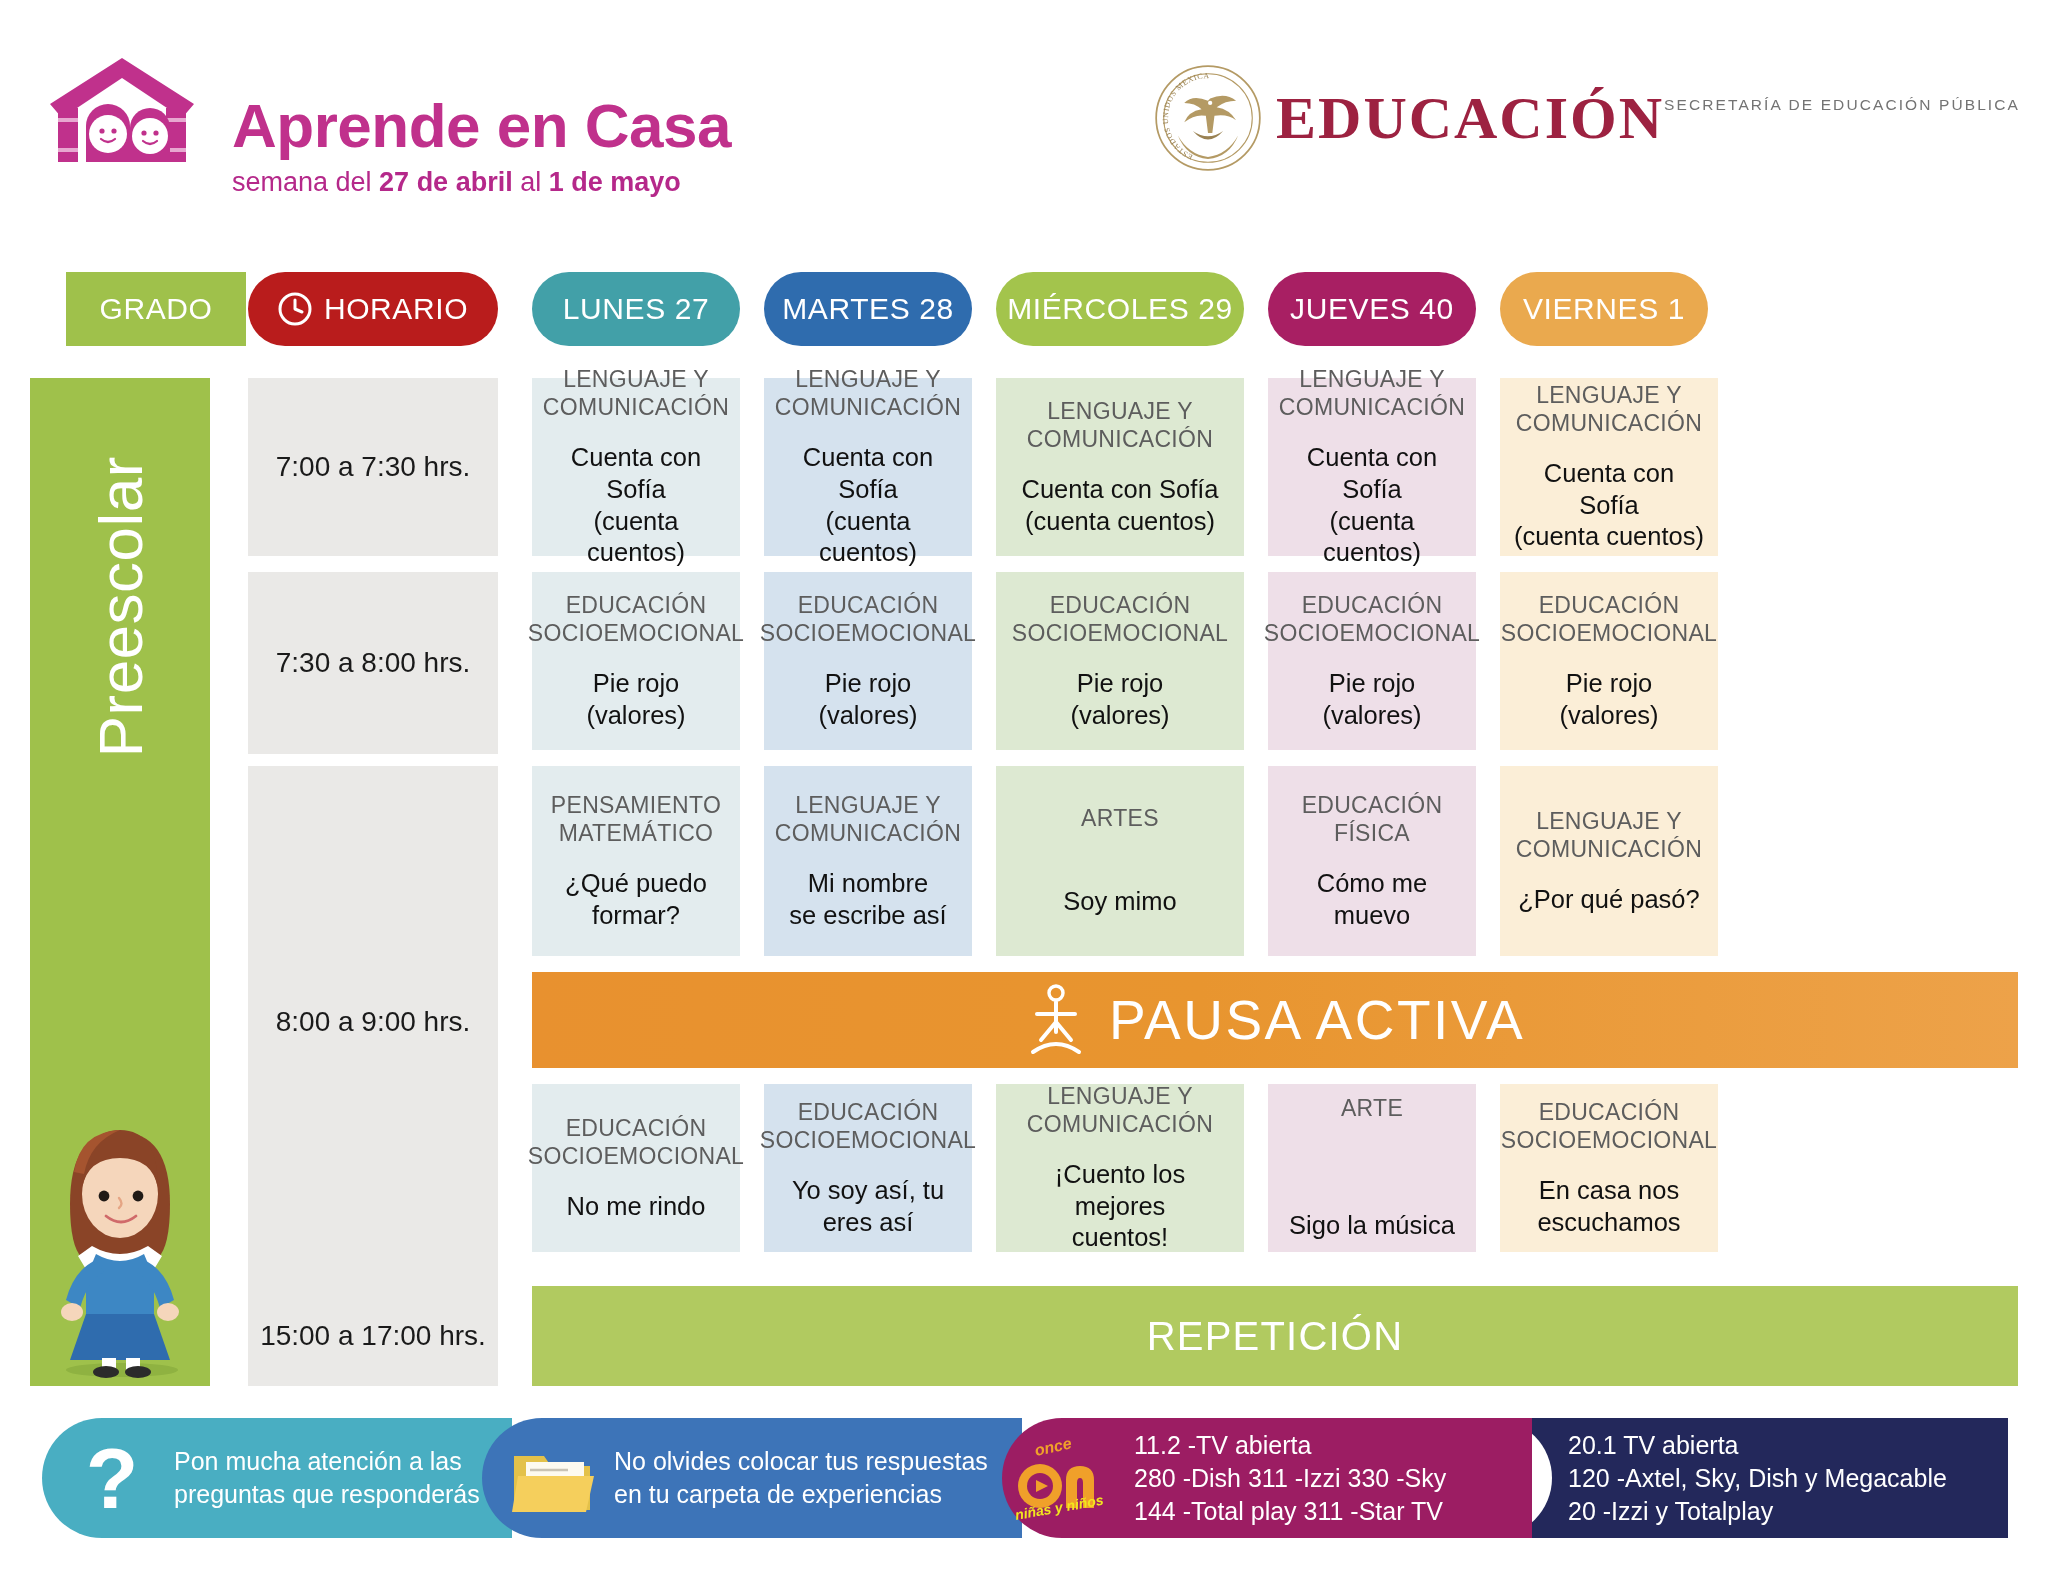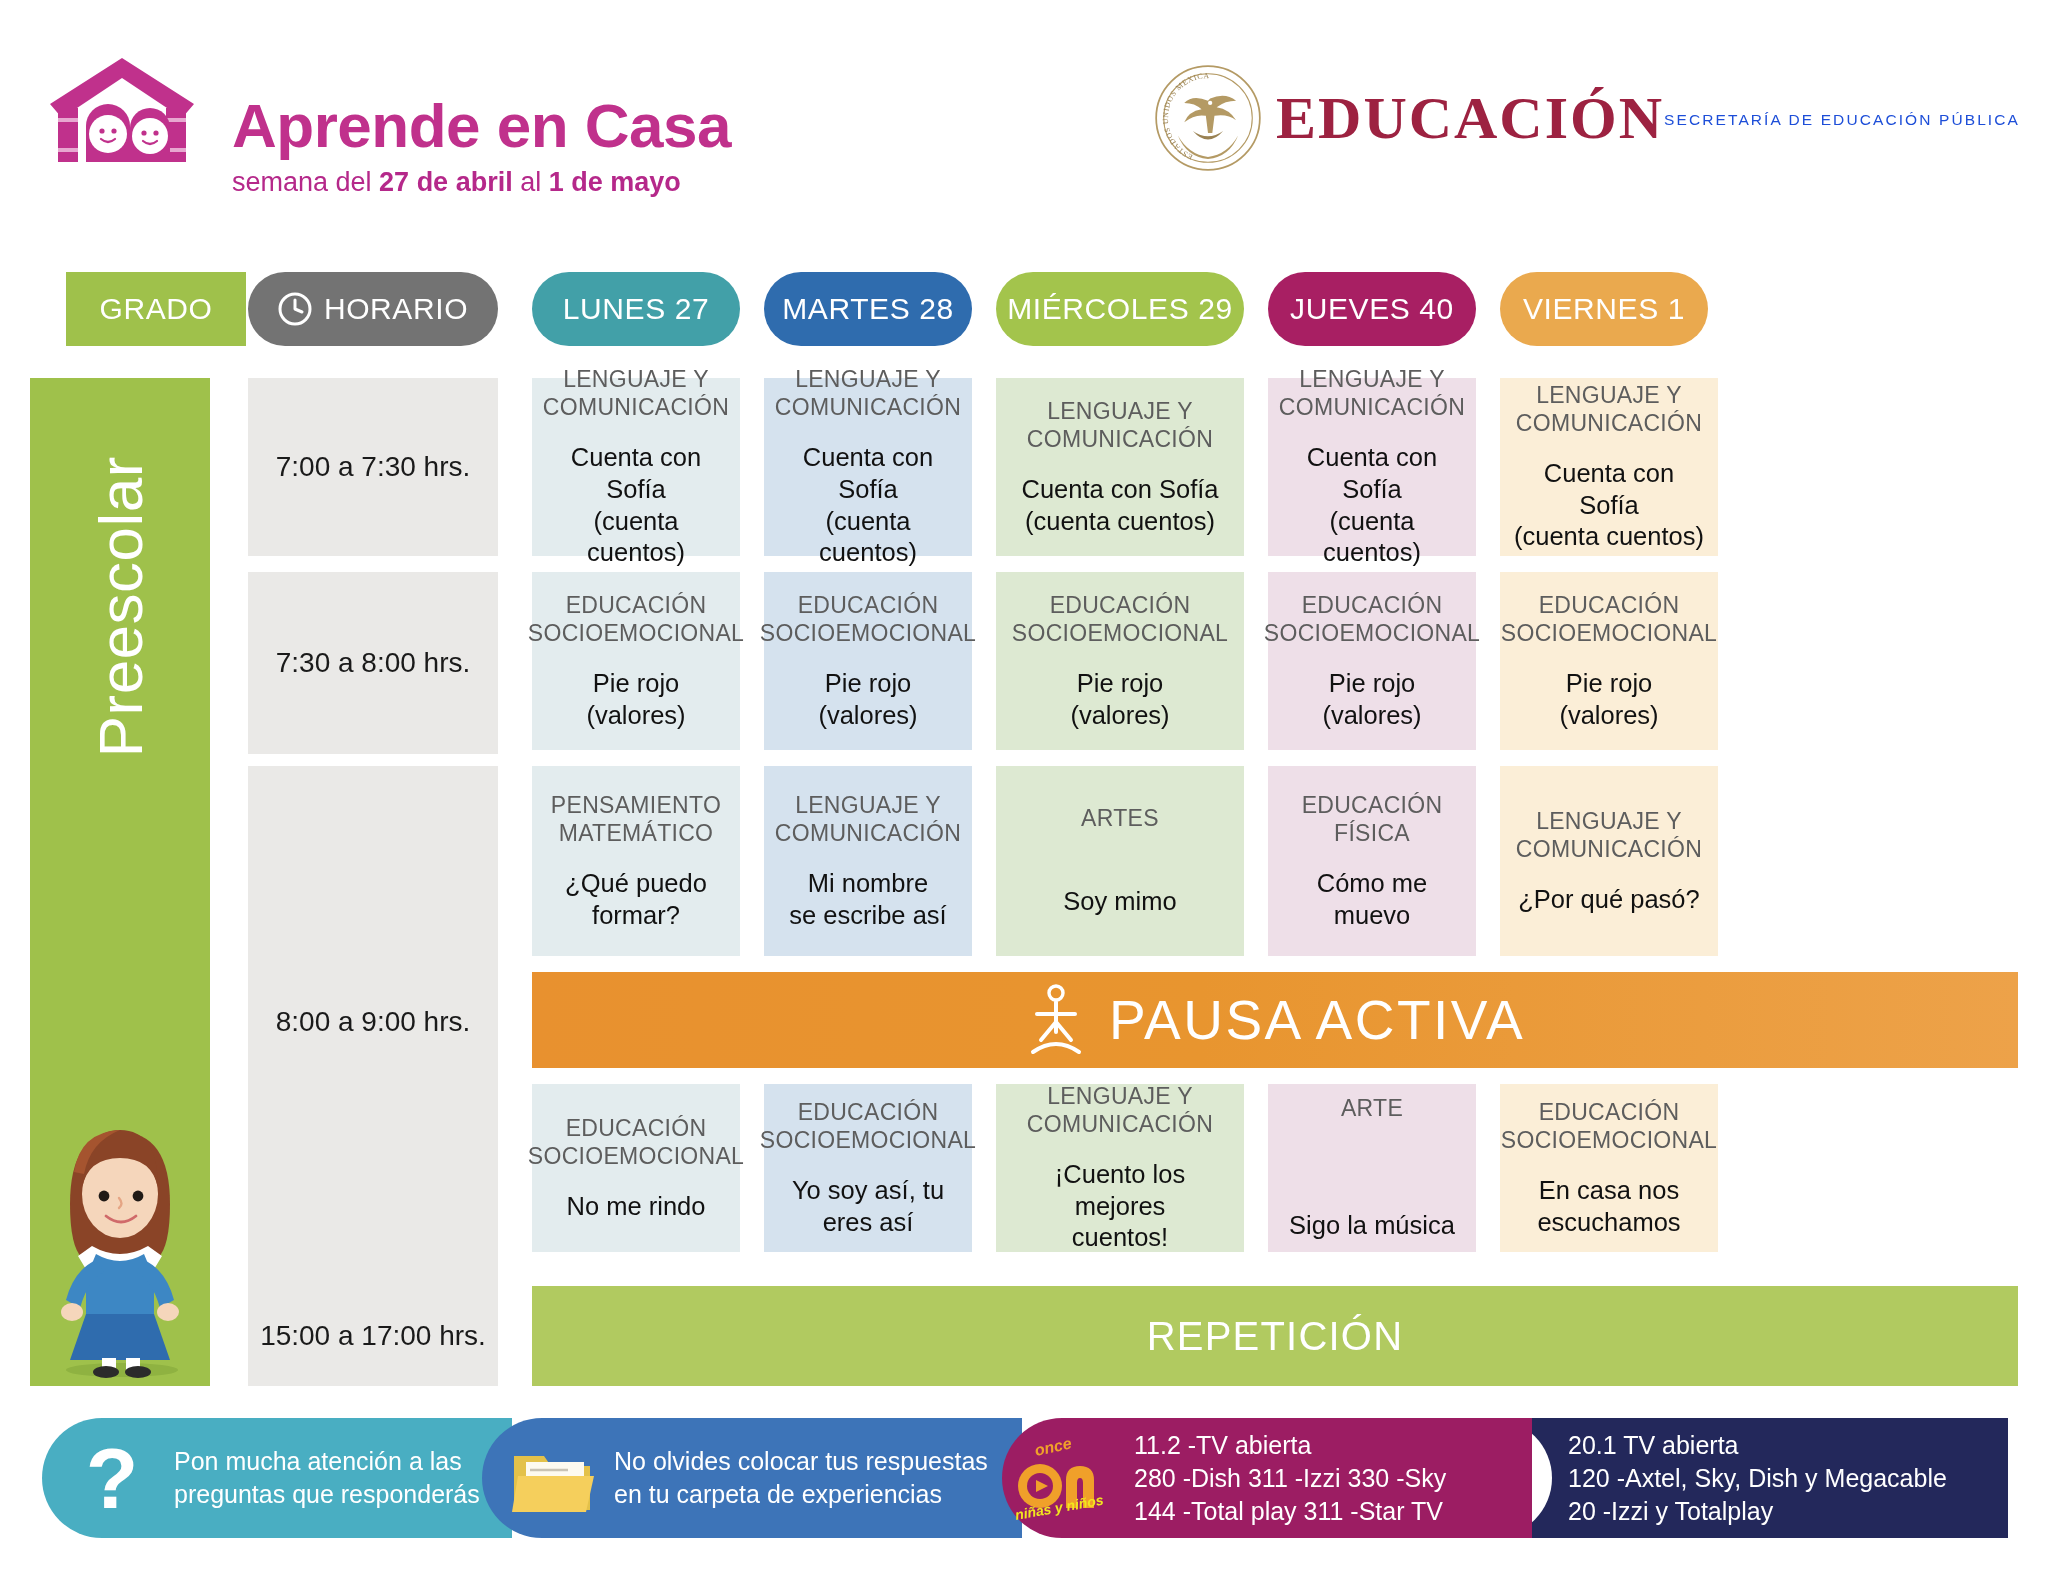--- a/index.html
+++ b/index.html
@@ -26,22 +26,22 @@
 
   .sep-logo { position: absolute; right: 28px; top: 58px; height: 120px; display: flex; align-items: center; }
   .sep-eagle { width: 108px; height: 108px; margin-right: 14px; }
   .sep-words { display: flex; }
   .sep-educacion {
     font-family: "Liberation Serif", serif;
     font-size: 60px; font-weight: bold; color: #9d2241;
     letter-spacing: 2px; line-height: 1;
   }
   .sep-secretaria {
-    font-size: 15.5px; color: #1d4ed8; letter-spacing: 2.1px;
-    margin-top: 24px; line-height: 1;
+    font-size: 15.5px; color: #737373; letter-spacing: 2.1px;
+    margin-top: 9px; line-height: 1;
   }
 
   
   .grid { position: absolute; left: 0; top: 0; width: 2048px; height: 1578px; }
   .cell { position: absolute; }
 
   .hdr-pill {
     display: flex; align-items: center; justify-content: center;
     color: #ffffff; font-size: 30px; letter-spacing: 0.6px;
     height: 74px; border-radius: 38px;
@@ -172,21 +172,21 @@
       </div>
     </div>
   </div>
 
   <div class="grid">
 
     <div class="cell hdr-square" style="left:30px;  top:272px; width:180px; background:#9fc14b;margin-left:36px;">
       <span>GRADO</span>
     </div>
 
-    <div class="cell hdr-pill" style="left:248px; top:272px; width:250px; background:#737373;">
+    <div class="cell hdr-pill" style="left:248px; top:272px; width:250px; background:#b91c1c;">
       <svg class="clock-icon" viewBox="0 0 34 34">
         <circle cx="17" cy="17" r="15" fill="none" stroke="#ffffff" stroke-width="3"></circle>
         <path d="M17 8 L17 17 L24 20" stroke="#ffffff" stroke-width="3" fill="none" stroke-linecap="round" stroke-linejoin="round"></path>
       </svg>
       <span>HORARIO</span>
     </div>
 
     <div class="cell hdr-pill" style="left:532px; top:272px; width:208px; background:#42a0a8;">
       <span>LUNES 27</span>
     </div>

